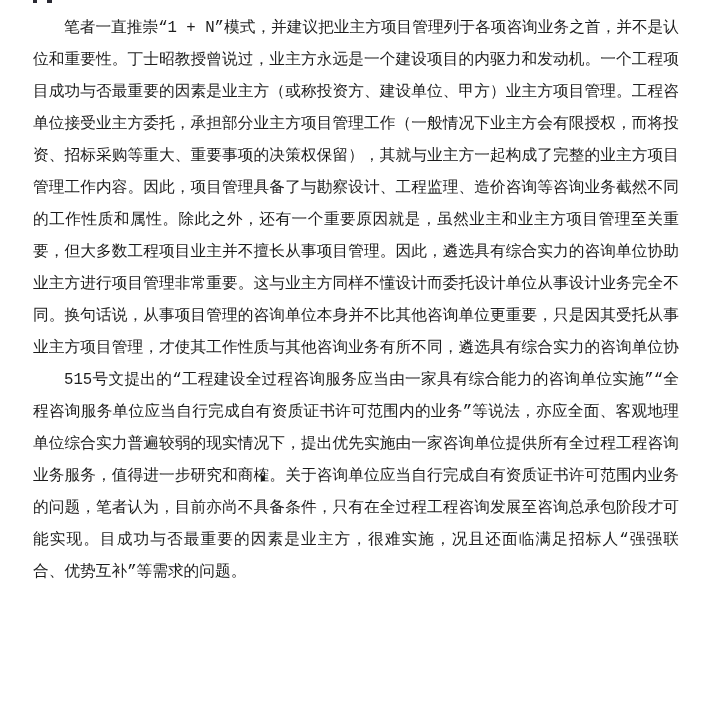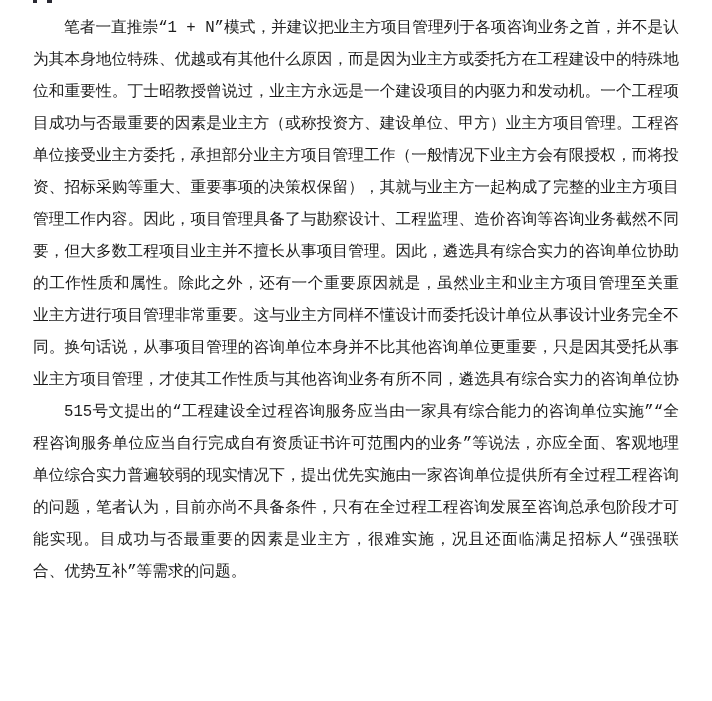--- a/index.html
+++ b/index.html
@@ -61,34 +61,34 @@
 <body>
 
 <div class="page">
   <div class="clip-remnant">
     <i class="m1"></i>
     <i class="m2"></i>
   </div>
   <div class="content" id="content">
       <div class="para">
         <div class="line first">笔者一直推崇“1 + N”模式，并建议把业主方项目管理列于各项咨询业务之首，并不是认</div>
-        <div class="line">为其本身地位特殊、优越或有其他什么原因，而是因为业主方或委托方在工程建设中的特殊地</div>
         <div class="line">位和重要性。丁士昭教授曾说过，业主方永远是一个建设项目的内驱力和发动机。一个工程项</div>
         <div class="line">目成功与否最重要的因素是业主方（或称投资方、建设单位、甲方）业主方项目管理。工程咨询</div>
         <div class="line">单位接受业主方委托，承担部分业主方项目管理工作（一般情况下业主方会有限授权，而将投</div>
         <div class="line">资、招标采购等重大、重要事项的决策权保留），其就与业主方一起构成了完整的业主方项目</div>
         <div class="line">管理工作内容。因此，项目管理具备了与勘察设计、工程监理、造价咨询等咨询业务截然不同</div>
+        <div class="line">的工作性质和属性。除此之外，还有一个重要原因就是，虽然业主和业主方项目管理至关重</div>
         <div class="line">要，但大多数工程项目业主并不擅长从事项目管理。因此，遴选具有综合实力的咨询单位协助</div>
-        <div class="line">的工作性质和属性。除此之外，还有一个重要原因就是，虽然业主和业主方项目管理至关重</div>
         <div class="line">业主方进行项目管理非常重要。这与业主方同样不懂设计而委托设计单位从事设计业务完全不</div>
         <div class="line">同。换句话说，从事项目管理的咨询单位本身并不比其他咨询单位更重要，只是因其受托从事</div>
         <div class="line">业主方项目管理，才使其工作性质与其他咨询业务有所不同，遴选具有综合实力的咨询单位协助</div>
       </div>
       <div class="para">
         <div class="line first">515号文提出的“工程建设全过程咨询服务应当由一家具有综合能力的咨询单位实施”“全过</div>
         <div class="line">程咨询服务单位应当自行完成自有资质证书许可范围内的业务”等说法，亦应全面、客观地理</div>
         <div class="line">单位综合实力普遍较弱的现实情况下，提出优先实施由一家咨询单位提供所有全过程工程咨询</div>
+        <div class="line">业务服务，值得进一步研究和商榷。关于咨询单位应当自行完成自有资质证书许可范围内业务</div>
         <div class="line">的问题，笔者认为，目前亦尚不具备条件，只有在全过程工程咨询发展至咨询总承包阶段才可</div>
         <div class="line">能实现。目成功与否最重要的因素是业主方，很难实施，况且还面临满足招标人“强强联</div>
         <div class="line lastline">合、优势互补”等需求的问题。</div>
       </div>
     </div>
 </div>
 
 </body></html>

